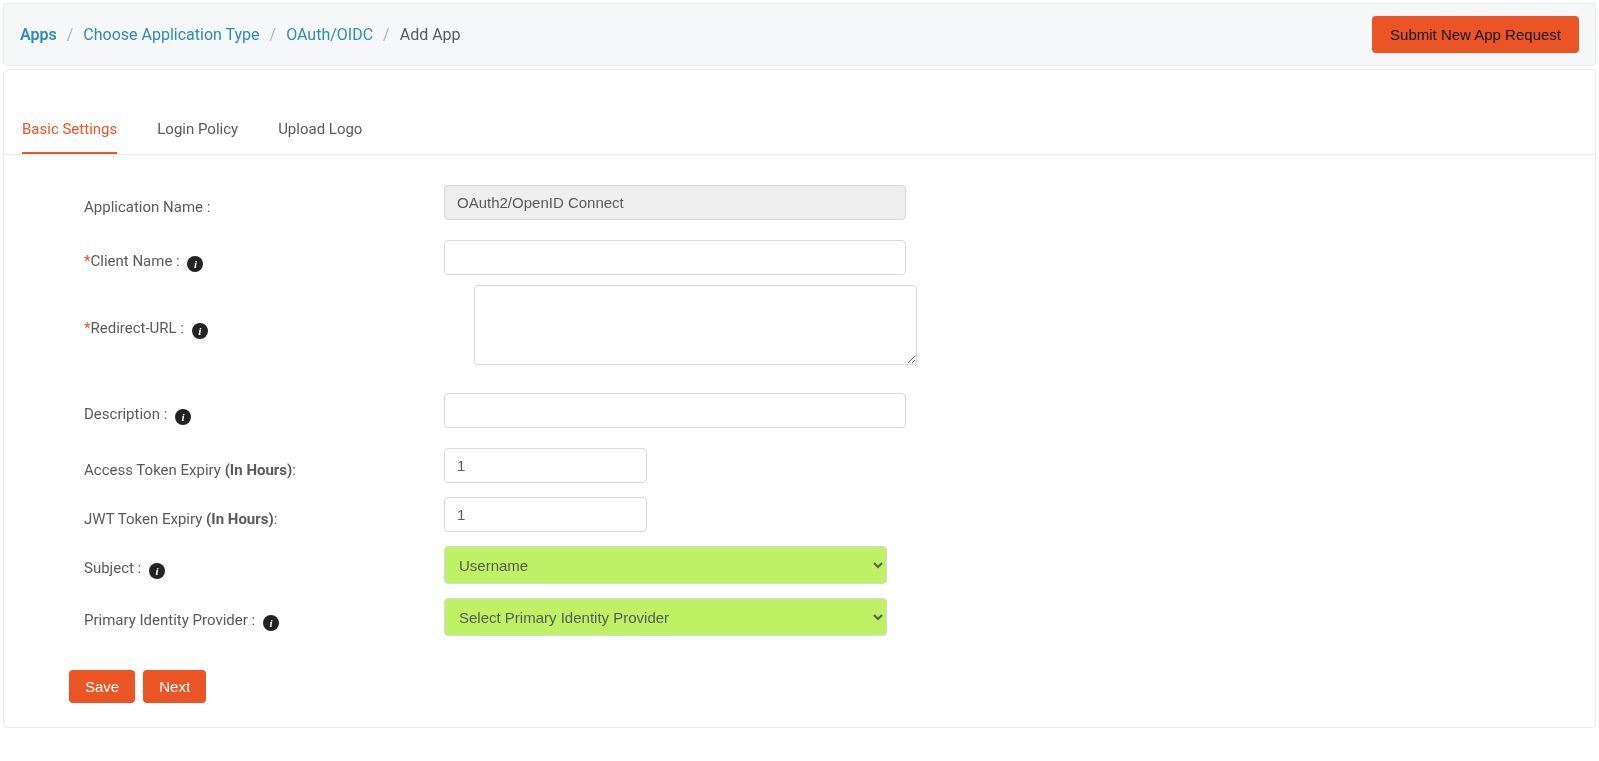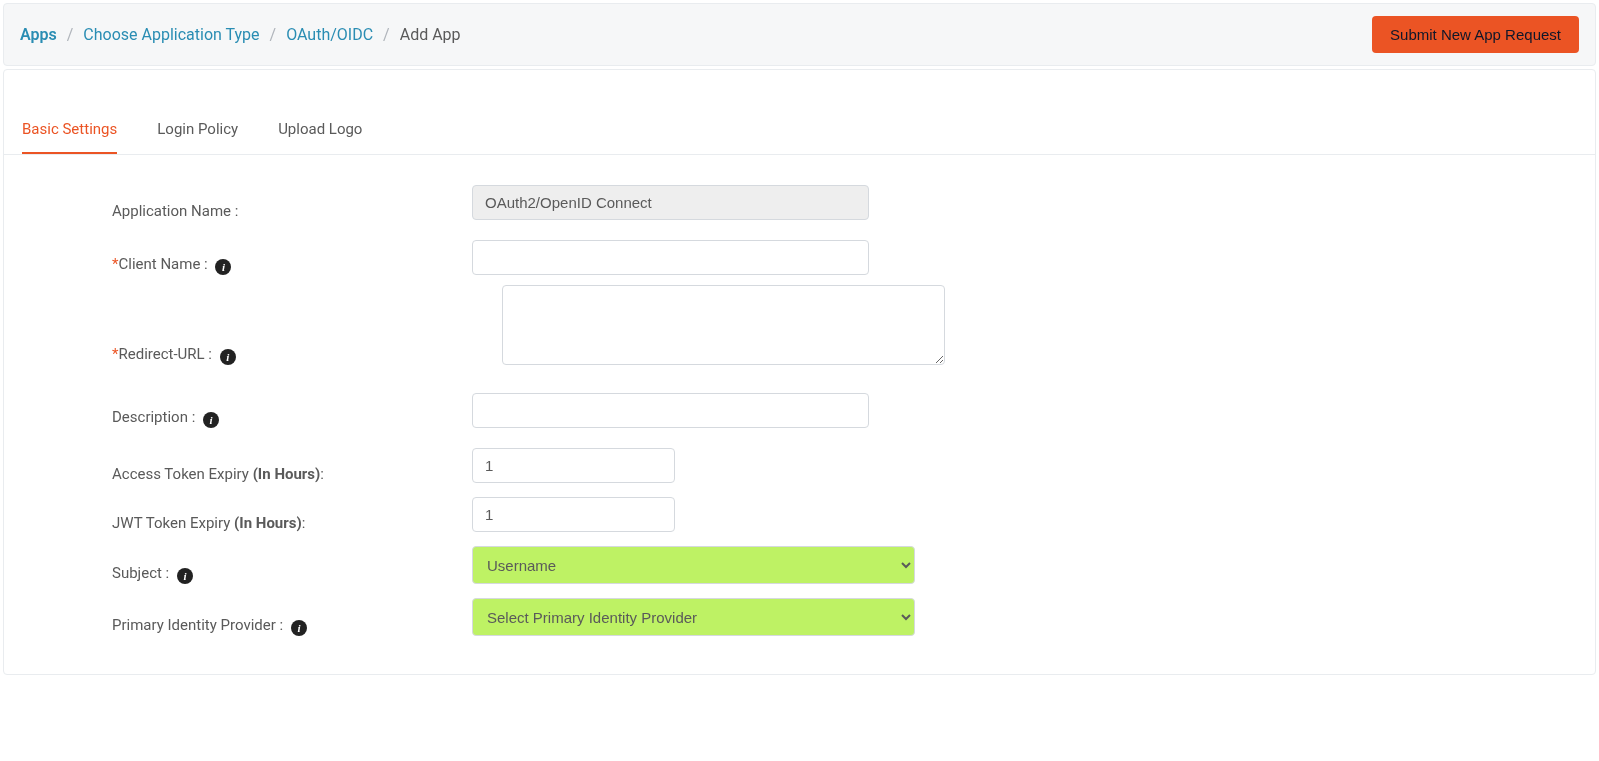--- a/index.html
+++ b/index.html
@@ -75,23 +75,22 @@
 }
 .tab.active {
   color: #eb5424;
   border-bottom: 2px solid #eb5424;
 }
 .form-area {
   padding: 30px 18px 0 80px;
 }
 .form-row {
   display: flex;
-  align-items: flex-end;
+  align-items: center;
   margin-bottom: 20px;
-  margin-left: 28px;
 }
 .form-row.tight { margin-bottom: 14px; }
 .form-label {
   width: 360px;
   padding-top: 8px;
   font-size: 15px;
   color: #5a5a5a;
 }
 .form-label .req { color: #eb5424; }
 .form-label .bold { font-weight: 700; }
@@ -116,21 +115,21 @@
   border-radius: 4px;
   padding: 8px 12px;
   font-size: 15px;
   color: #5a5a5a;
   background: #fff;
 }
 .form-control.readonly {
   background: #eeeeee;
   color: #5a5a5a;
 }
-.w-wide { width: 397px; }
+.w-wide { width: 462px; }
 .w-small { width: 203px; }
 .textarea-ctrl {
   width: 443px;
   height: 80px;
   resize: both;
   border: 1px solid #d5d9de;
   border-radius: 4px;
   padding: 8px 12px;
   font-family: inherit;
   font-size: 15px;
@@ -247,15 +246,19 @@
           <span>Primary Identity Provider :</span>
           <span class="info-icon">i</span>
         </div>
         <select class="select-ctrl">
           <option selected="">Select Primary Identity Provider</option>
         </select>
       </div>
 
     </div>
 
+    <div class="footer-btns">
+      <button class="btn-orange">Save</button>
+      <button class="btn-orange">Next</button>
+    </div>
 
   </div>
 </div>
 
 </body></html>

